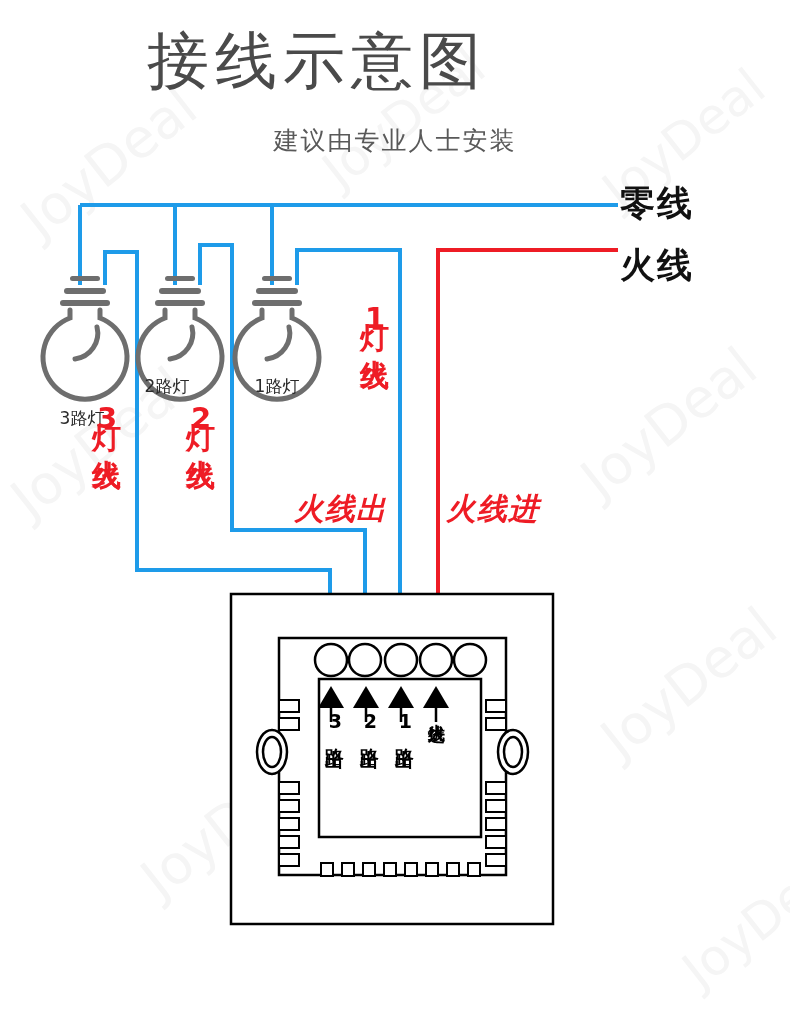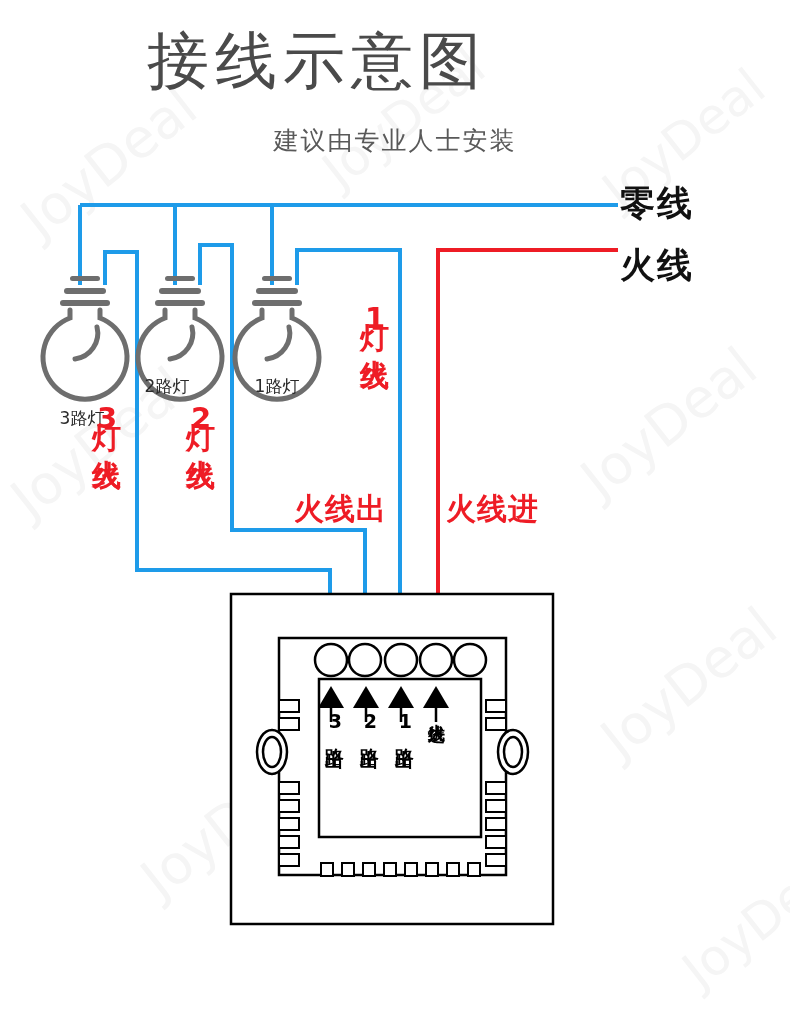--- a/index.html
+++ b/index.html
@@ -36,21 +36,21 @@
   
   .vred{
     font-size:29px;color:#ee1c25;font-weight:700;
     writing-mode:vertical-rl;text-orientation:upright;
     letter-spacing:1px;line-height:1;
   }
   .v3{left:92px;top:400px;}
   .v2{left:186px;top:400px;}
   .v1{left:360px;top:300px;}
 
-  .hred{font-size:30px;color:#ee1c25;font-weight:700;letter-spacing:1px;}
+  .hred{font-size:30px;color:#ee1c25;font-weight:700;letter-spacing:1px;font-style:italic;}
   .hr-out{left:294px;top:494px;}
   .hr-in{left:446px;top:494px;}
 
   
   .term{
     font-size:19px;color:#000;font-weight:700;
     writing-mode:vertical-rl;text-orientation:upright;
     line-height:1.12;letter-spacing:1px;
   }
   .tm3{left:324px;top:710px;}

